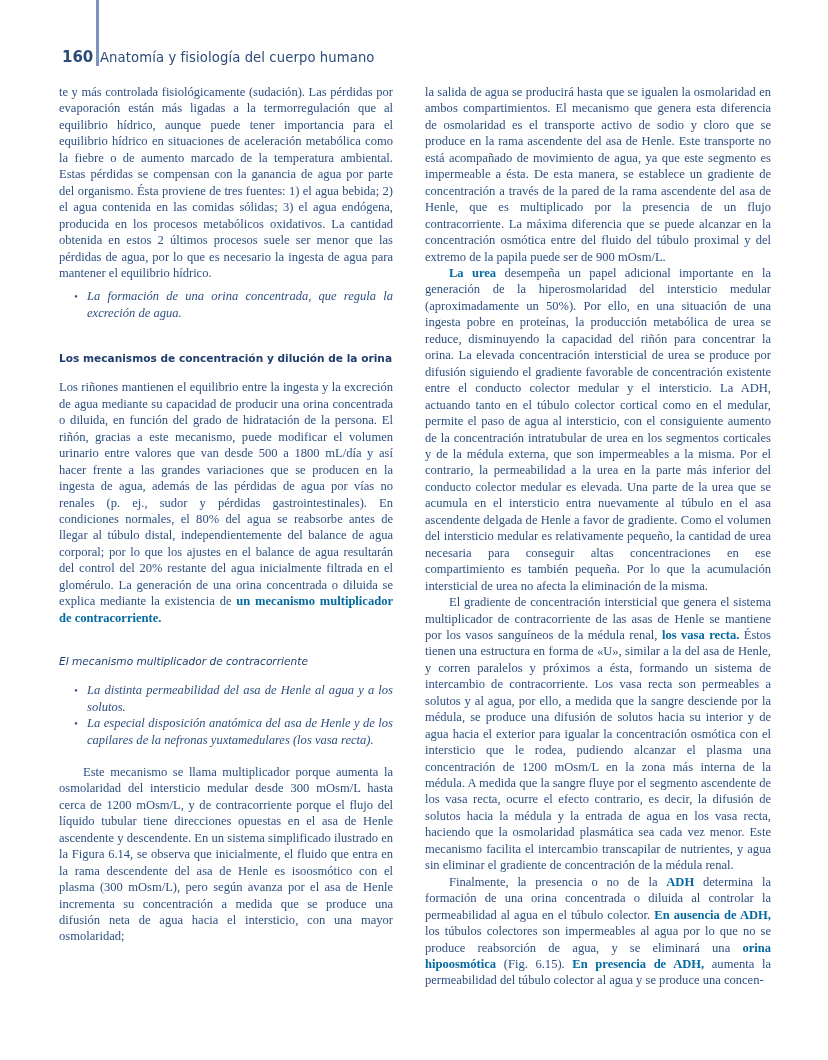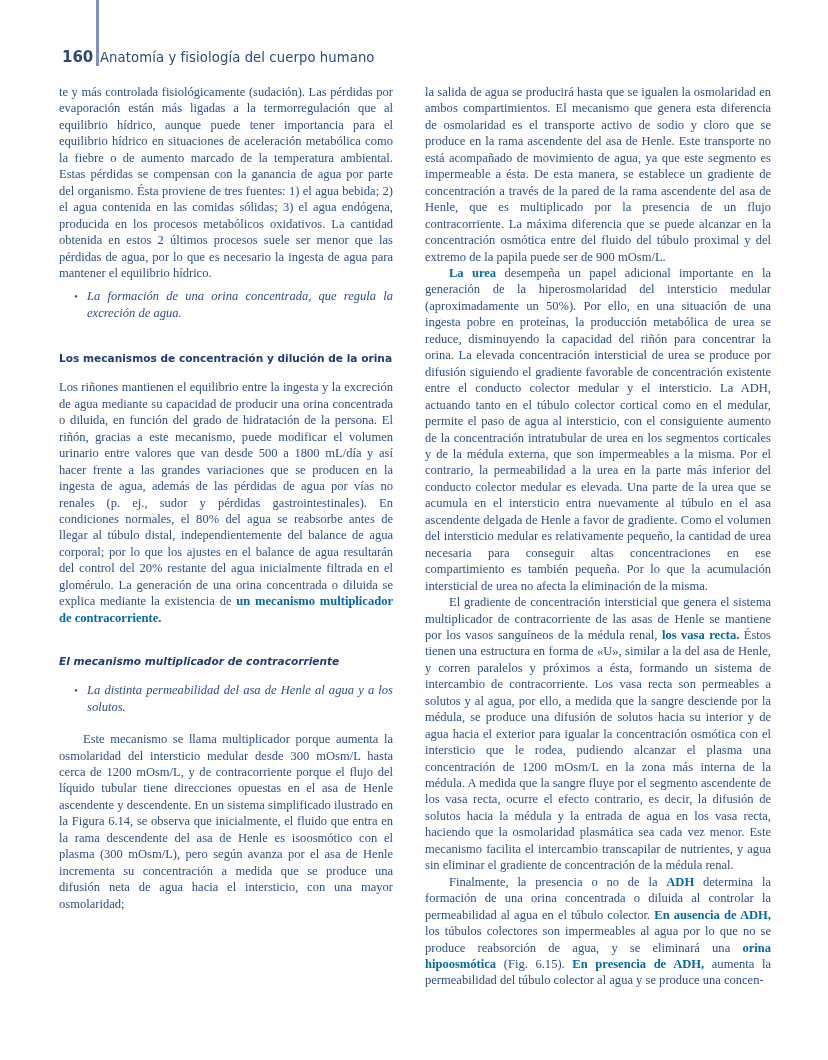--- a/index.html
+++ b/index.html
@@ -13,21 +13,21 @@
   .col { position: absolute; top: 84px; font-size: 12.55px; line-height: 16.45px; text-align: justify; }
   .col.left { left: 59px; width: 334px; }
   .col.right { left: 425px; width: 346px; }
   p { margin: 0; }
   p.indent { text-indent: 24px; }
   ul { margin: 7px 0 0 0; padding: 0 0 0 28px; list-style: none; font-style: italic; }
   ul li { position: relative; padding-left: 0; margin: 0; }
   ul li::before { content: "•"; position: absolute; left: -13px; top: 0; font-size: 11px; }
   .sec-head { font-family: "DejaVu Sans", sans-serif; font-weight: bold; font-size: 10.6px; color: #1f3e6e;
               margin: 30px 0 14px 0; text-align: left; line-height: 14px; }
-  .sub-head { font-family: "DejaVu Sans", sans-serif; font-weight: bold; font-style: italic; font-size: 10.6px;
+  .sub-head { font-family: "DejaVu Sans", sans-serif; font-weight: normal; font-style: italic; font-size: 10.6px;
               color: #1f3e6e; margin: 28px 0 14px 0; text-align: left; line-height: 14px; }
   b, .bold { font-weight: bold; color: #0369a1; }
   .gap { height: 16px; }
 </style>
 </head>
 <body>
 
 <div class="vbar"></div>
 <div class="header">
   <span class="page-num">160</span>
@@ -37,20 +37,21 @@
 <div class="col left">
   <p>te y más controlada fisiológicamente (sudación). Las pérdidas por evaporación están más ligadas a la termorregulación que al equilibrio hídrico, aunque puede tener importancia para el equilibrio hídrico en situaciones de aceleración metabólica como la fiebre o de aumento marcado de la temperatura ambiental. Estas pérdidas se compensan con la ganancia de agua por parte del organismo. Ésta proviene de tres fuentes: 1) el agua bebida; 2) el agua contenida en las comidas sólidas; 3) el agua endógena, producida en los procesos metabólicos oxidativos. La cantidad obtenida en estos 2 últimos procesos suele ser menor que las pérdidas de agua, por lo que es necesario la ingesta de agua para mantener el equilibrio hídrico.</p>
   <ul>
     <li>La formación de una orina concentrada, que regula la excreción de agua.</li>
   </ul>
   <div class="sec-head">Los mecanismos de concentración y dilución de la orina</div>
   <p><span>Los riñones mantienen el equilibrio entre la ingesta y la excreción de agua mediante su capacidad de producir una orina concentrada o diluida, en función del grado de hidratación de la persona. El riñón, gracias a este mecanismo, puede modificar el volumen urinario entre valores que van desde 500 a 1800 mL/día y así hacer frente a las grandes variaciones que se producen en la ingesta de agua, además de las pérdidas de agua por vías no renales (p. ej., sudor y pérdidas gastrointestinales). En condiciones normales, el 80% del agua se reabsorbe antes de llegar al túbulo distal, independientemente del balance de agua corporal; por lo que los ajustes en el balance de agua resultarán del control del 20% restante del agua inicialmente filtrada en el glomérulo. La generación de una orina concentrada o diluida se explica mediante la existencia de </span><b>un mecanismo multiplicador de contracorriente.</b></p>
   <div class="sub-head">El mecanismo multiplicador de contracorriente</div>
   <ul style="margin-top:12px;">
     <li>La distinta permeabilidad del asa de Henle al agua y a los solutos.</li>
+    <li>La especial disposición anatómica del asa de Henle y de los capilares de la nefronas yuxtamedulares (los vasa recta).</li>
   </ul>
   <div class="gap"></div>
   <p class="indent">Este mecanismo se llama multiplicador porque aumenta la osmolaridad del intersticio medular desde 300 mOsm/L hasta cerca de 1200 mOsm/L, y de contracorriente porque el flujo del líquido tubular tiene direcciones opuestas en el asa de Henle ascendente y descendente. En un sistema simplificado ilustrado en la Figura 6.14, se observa que inicialmente, el fluido que entra en la rama descendente del asa de Henle es isoosmótico con el plasma (300 mOsm/L), pero según avanza por el asa de Henle incrementa su concentración a medida que se produce una difusión neta de agua hacia el intersticio, con una mayor osmolaridad;</p>
 </div>
 
 <div class="col right">
   <p>la salida de agua se producirá hasta que se igualen la osmolaridad en ambos compartimientos. El mecanismo que genera esta diferencia de osmolaridad es el transporte activo de sodio y cloro que se produce en la rama ascendente del asa de Henle. Este transporte no está acompañado de movimiento de agua, ya que este segmento es impermeable a ésta. De esta manera, se establece un gradiente de concentración a través de la pared de la rama ascendente del asa de Henle, que es multiplicado por la presencia de un flujo contracorriente. La máxima diferencia que se puede alcanzar en la concentración osmótica entre del fluido del túbulo proximal y del extremo de la papila puede ser de 900 mOsm/L.</p>
   <p class="indent"><b>La urea</b><span> desempeña un papel adicional importante en la generación de la hiperosmolaridad del intersticio medular (aproximadamente un 50%). Por ello, en una situación de una ingesta pobre en proteínas, la producción metabólica de urea se reduce, disminuyendo la capacidad del riñón para concentrar la orina. La elevada concentración intersticial de urea se produce por difusión siguiendo el gradiente favorable de concentración existente entre el conducto colector medular y el intersticio. La ADH, actuando tanto en el túbulo colector cortical como en el medular, permite el paso de agua al intersticio, con el consiguiente aumento de la concentración intratubular de urea en los segmentos corticales y de la médula externa, que son impermeables a la misma. Por el contrario, la permeabilidad a la urea en la parte más inferior del conducto colector medular es elevada. Una parte de la urea que se acumula en el intersticio entra nuevamente al túbulo en el asa ascendente delgada de Henle a favor de gradiente. Como el volumen del intersticio medular es relativamente pequeño, la cantidad de urea necesaria para conseguir altas concentraciones en ese compartimiento es también pequeña. Por lo que la acumulación intersticial de urea no afecta la eliminación de la misma.</span></p>
   <p class="indent"><span>El gradiente de concentración intersticial que genera el sistema multiplicador de contracorriente de las asas de Henle se mantiene por los vasos sanguíneos de la médula renal, </span><b>los vasa recta.</b><span> Éstos tienen una estructura en forma de «U», similar a la del asa de Henle, y corren paralelos y próximos a ésta, formando un sistema de intercambio de contracorriente. Los vasa recta son permeables a solutos y al agua, por ello, a medida que la sangre desciende por la médula, se produce una difusión de solutos hacia su interior y de agua hacia el exterior para igualar la concentración osmótica con el intersticio que le rodea, pudiendo alcanzar el plasma una concentración de 1200 mOsm/L en la zona más interna de la médula. A medida que la sangre fluye por el segmento ascendente de los vasa recta, ocurre el efecto contrario, es decir, la difusión de solutos hacia la médula y la entrada de agua en los vasa recta, haciendo que la osmolaridad plasmática sea cada vez menor. Este mecanismo facilita el intercambio transcapilar de nutrientes, y agua sin eliminar el gradiente de concentración de la médula renal.</span></p>
   <p class="indent"><span>Finalmente, la presencia o no de la </span><b>ADH</b><span> determina la formación de una orina concentrada o diluida al controlar la permeabilidad al agua en el túbulo colector. </span><b>En ausencia de ADH,</b><span> los túbulos colectores son impermeables al agua por lo que no se produce reabsorción de agua, y se eliminará una </span><b>orina hipoosmótica</b><span> (Fig. 6.15). </span><b>En presencia de ADH,</b><span> aumenta la permeabilidad del túbulo colector al agua y se produce una concen-</span></p>

